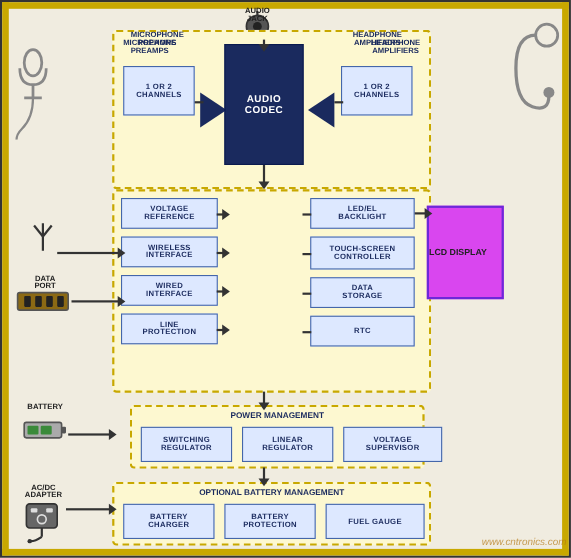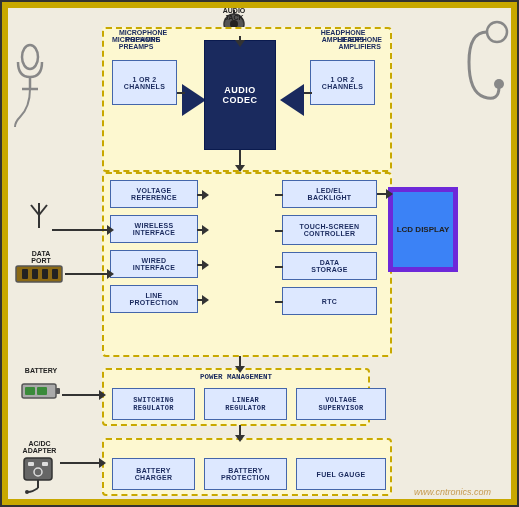--- a/index.html
+++ b/index.html
@@ -63,25 +63,25 @@
     .triangle-left {
       width: 0;
       height: 0;
       border-top: 18px solid transparent;
       border-bottom: 18px solid transparent;
       border-right: 28px solid #1a2a5e;
     }
     
     .lcd-display {
       position: absolute;
-      background: #3b82f6;
-      border: 5px solid #6d28d9;
+      background: #d946ef;
+      border: 2px solid #6d28d9;
       display: flex;
       align-items: center;
-      justify-content: center;
+      justify-content: flex-start;
       text-align: center;
       font-size: 8px;
       font-weight: bold;
       color: #222;
     }
     
     .arrow-h {
       position: absolute;
       height: 2px;
       background: #333;
@@ -102,21 +102,21 @@
     .arrowhead-down {
       position: absolute;
       width: 0; height: 0;
       border-left: 5px solid transparent;
       border-right: 5px solid transparent;
       border-top: 7px solid #333;
     }
     .watermark {
       position: absolute;
       bottom: 8px;
-      right: 26px;
+      right: 2px;
       font-size: 9px;
       color: rgba(180,120,20,0.7);
       font-style: italic;
     }
     .section-title {
       position: absolute;
       font-size: 8px;
       font-weight: bold;
       color: #1a2a5e;
       text-align: center;
@@ -286,37 +286,38 @@
       <line x1="12" y1="28" x2="12" y2="15" stroke="#333" stroke-width="2"></line>
       <line x1="12" y1="15" x2="4" y2="5" stroke="#333" stroke-width="2"></line>
       <line x1="12" y1="15" x2="20" y2="5" stroke="#333" stroke-width="2"></line>
       <line x1="12" y1="15" x2="12" y2="3" stroke="#333" stroke-width="2"></line>
     </svg>
   </div>
 
   <div class="arrow-h" style="left:50px;top:227px;width:59px;"></div>
   <div class="arrowhead-right" style="left:105px;top:223px;"></div>
 
-  <div class="yellow-section-power" style="position:absolute;left:100px;top:366px;width:268px;height:58px;font-family:Liberation Mono, monospace;">
+  <div class="yellow-section-power" style="position:absolute;left:116px;top:366px;width:268px;height:58px;">
     <div style="position:absolute;top:3px;left:0;right:0;text-align:center;font-size:7.5px;font-weight:bold;color:#1a2a5e;">POWER MANAGEMENT</div>
 
     <div class="inner-block-label" style="left:8px;top:18px;width:83px;height:32px;font-size:7px;position:absolute;background:#dde8ff;border:1px solid #4466aa;">
       <span>SWITCHING<br>REGULATOR</span>
     </div>
 
     <div class="inner-block-label" style="left:100px;top:18px;width:83px;height:32px;font-size:7px;position:absolute;background:#dde8ff;border:1px solid #4466aa;">
       <span>LINEAR<br>REGULATOR</span>
     </div>
 
     <div class="inner-block-label" style="left:192px;top:18px;width:90px;height:32px;font-size:7px;position:absolute;background:#dde8ff;border:1px solid #4466aa;">
       <span>VOLTAGE<br>SUPERVISOR</span>
     </div>
   </div>
 
   <div class="yellow-section-power" style="position:absolute;left:100px;top:436px;width:290px;height:58px;">
+    <div style="position:absolute;top:3px;left:0;right:0;text-align:center;font-size:7.5px;font-weight:bold;color:#1a2a5e;">OPTIONAL BATTERY MANAGEMENT</div>
 
     <div class="inner-block-label" style="left:8px;top:18px;width:83px;height:32px;font-size:7px;position:absolute;background:#dde8ff;border:1px solid #4466aa;">
       <span>BATTERY<br>CHARGER</span>
     </div>
 
     <div class="inner-block-label" style="left:100px;top:18px;width:83px;height:32px;font-size:7px;position:absolute;background:#dde8ff;border:1px solid #4466aa;">
       <span>BATTERY<br>PROTECTION</span>
     </div>
 
     <div class="inner-block-label" style="left:192px;top:18px;width:90px;height:32px;font-size:7px;position:absolute;background:#dde8ff;border:1px solid #4466aa;">

